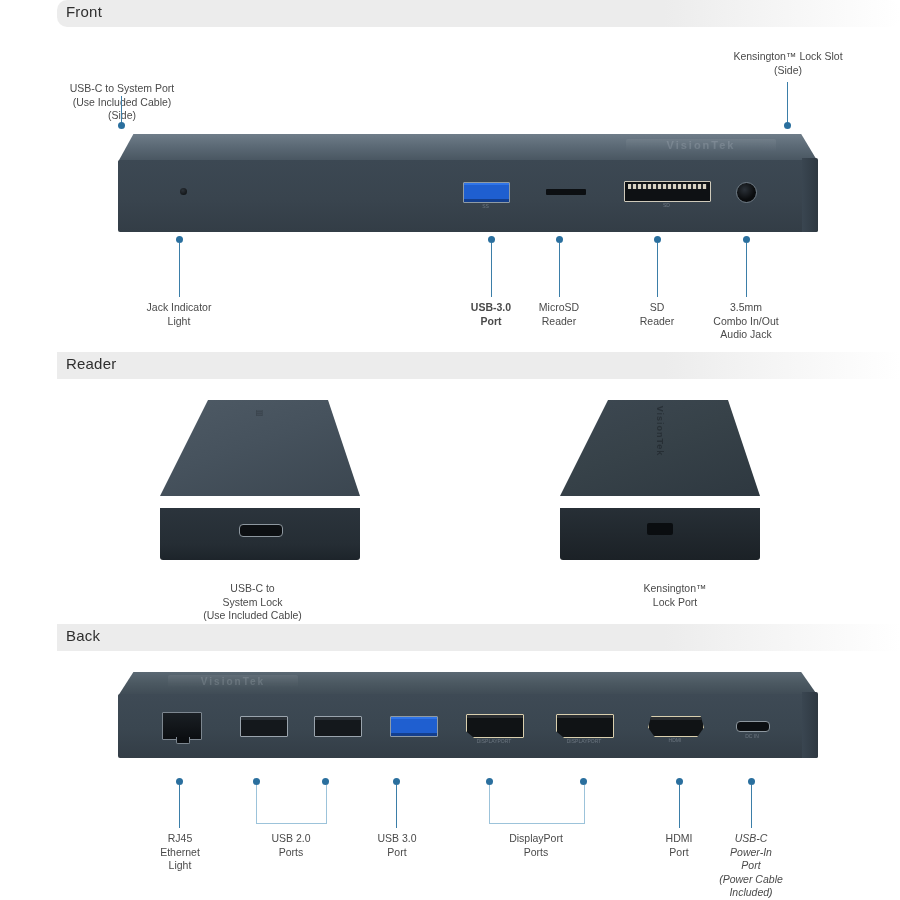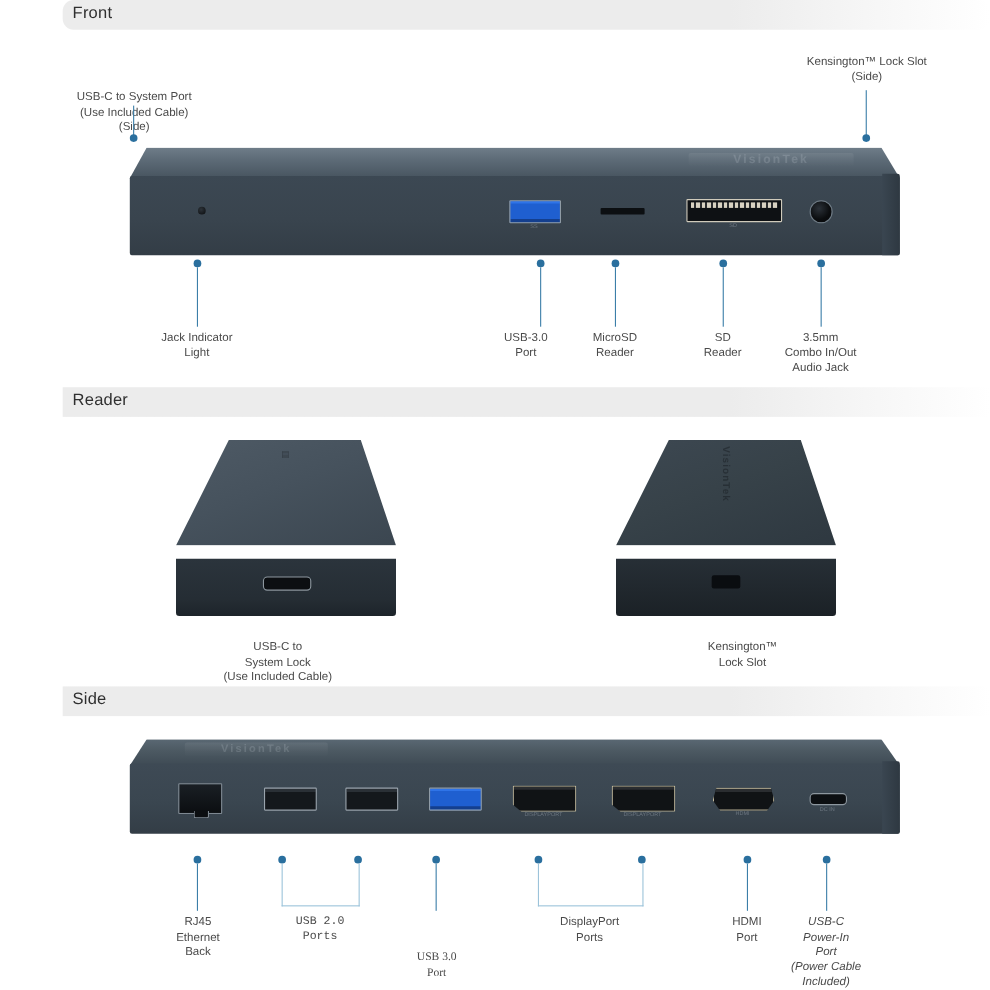--- a/index.html
+++ b/index.html
@@ -160,21 +160,21 @@
   <div class="emboss">VisionTek</div>
 </div>
 
 <div class="dot" style="left:176px;top:236px;"></div>
 <div class="leader" style="left:179px;top:243px;height:54px;"></div>
 <div class="callout" style="left:119px;top:301px;width:120px;">Jack Indicator
 Light</div>
 
 <div class="dot" style="left:488px;top:236px;"></div>
 <div class="leader" style="left:491px;top:243px;height:54px;"></div>
-<div class="callout" style="left:438px;top:301px;width:80px;">USB-3.0
+<div class="callout" style="left:451px;top:301px;width:80px;font-weight:bold;">USB-3.0
 Port</div>
 
 <div class="dot" style="left:556px;top:236px;"></div>
 <div class="leader" style="left:559px;top:243px;height:54px;"></div>
 <div class="callout" style="left:519px;top:301px;width:80px;">MicroSD
 Reader</div>
 
 <div class="dot" style="left:654px;top:236px;"></div>
 <div class="leader" style="left:657px;top:243px;height:54px;"></div>
 <div class="callout" style="left:617px;top:301px;width:80px;">SD
@@ -204,24 +204,24 @@
   <div class="side-face" style="background:linear-gradient(to bottom,#272f36,#1b2126);">
     <div class="port" style="left:50%;margin-left:-13px;top:15px;width:26px;height:12px;background:#0a0d10;border-radius:2px;"></div>
   </div>
 </div>
 
 <div class="dot" style="left:251px;top:560px;opacity:0;"></div>
 <div class="callout" style="left:175px;top:582px;width:155px;">USB-C to
 System Lock
 (Use Included Cable)</div>
 <div class="callout" style="left:610px;top:582px;width:130px;">Kensington™
-Lock Slot</div>
+Lock Port</div>
 
 <div class="section-band" style="top:624px;">
-  <span class="band-label">Side</span>
+  <span class="band-label">Back</span>
 </div>
 
 <div class="dev" style="left:118px;top:672px;width:700px;height:96px;">
   <div class="front-top" style="height:24px;background:linear-gradient(to bottom,#5a6873 0%,#4c5962 45%,#3e4a54 100%);"></div>
   <div class="front-body" style="top:22px;height:64px;background:linear-gradient(to bottom,#3e4a55 0%,#3a4650 55%,#333d46 100%);">
     <div class="port p-rj45" style="left:44px;top:18px;width:38px;height:26px;"></div>
 
     <div class="port p-usb2" style="left:122px;top:22px;width:46px;height:19px;"></div>
     <div class="port p-usb2" style="left:196px;top:22px;width:46px;height:19px;"></div>
 
@@ -240,31 +240,31 @@
     <div class="port-tag" style="left:612px;top:39px;width:44px;">DC IN</div>
   </div>
   <div class="front-cap" style="top:20px;height:66px;"></div>
   <div class="emboss" style="right:auto;left:50px;top:3px;width:130px;font-size:10px;">VisionTek</div>
 </div>
 
 <div class="dot" style="left:176px;top:778px;"></div>
 <div class="leader" style="left:179px;top:785px;height:43px;"></div>
 <div class="callout" style="left:134px;top:832px;width:92px;">RJ45
 Ethernet
-Back</div>
+Light</div>
 
 <div class="dot" style="left:253px;top:778px;"></div>
 <div class="dot" style="left:322px;top:778px;"></div>
 <div class="bracket" style="left:256px;top:785px;width:69px;height:38px;"></div>
-<div class="callout" style="left:245px;top:832px;width:92px;font-family:Liberation Mono, monospace;">USB 2.0
+<div class="callout" style="left:245px;top:832px;width:92px;">USB 2.0
 Ports</div>
 
 <div class="dot" style="left:393px;top:778px;"></div>
 <div class="leader" style="left:396px;top:785px;height:43px;"></div>
-<div class="callout" style="left:352px;top:864px;width:90px;font-family:Liberation Serif, serif;">USB 3.0
+<div class="callout" style="left:352px;top:832px;width:90px;">USB 3.0
 Port</div>
 
 <div class="dot" style="left:486px;top:778px;"></div>
 <div class="dot" style="left:580px;top:778px;"></div>
 <div class="bracket" style="left:489px;top:785px;width:94px;height:38px;"></div>
 <div class="callout" style="left:488px;top:832px;width:96px;">DisplayPort
 Ports</div>
 
 <div class="dot" style="left:676px;top:778px;"></div>
 <div class="leader" style="left:679px;top:785px;height:43px;"></div>

